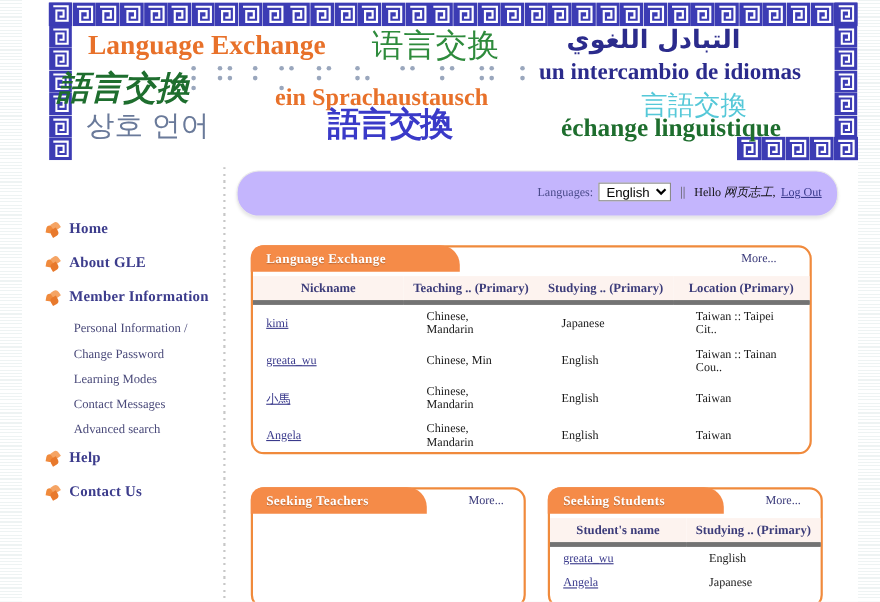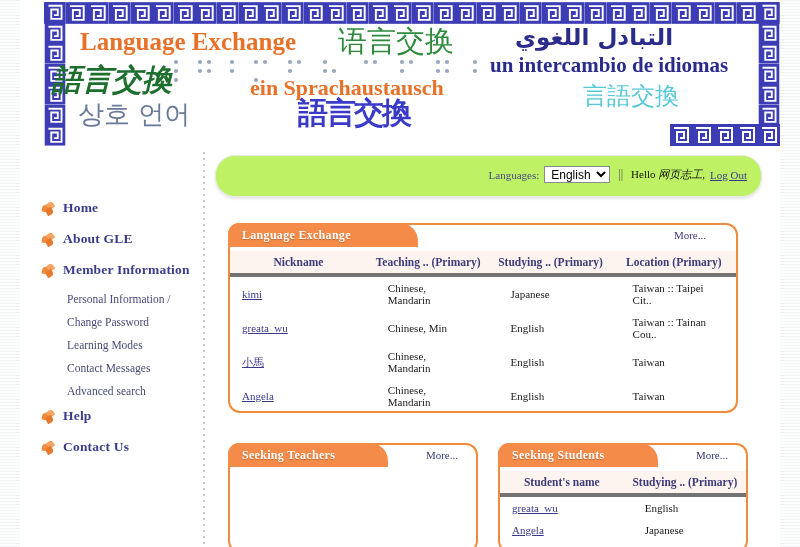--- a/index.html
+++ b/index.html
@@ -35,21 +35,21 @@
   .border-top{position:absolute;left:24px;top:2px;width:736px;height:22px;z-index:5;}
   .border-left{position:absolute;left:24px;top:2px;width:22px;height:144px;z-index:5;}
   .border-right{position:absolute;left:738px;top:2px;width:22px;height:144px;z-index:5;}
   .border-bot{position:absolute;left:650px;top:124px;width:110px;height:22px;z-index:5;}
 
   .ml-txt{position:absolute;white-space:nowrap;z-index:6;font-weight:bold;}
 
   
   .toolbar{
     position:absolute;left:215px;top:155px;width:545px;height:40px;z-index:6;
-    background:#bef264;
+    background:#c4b5fd;
     border:1px solid #e9e9e9;
     border-radius:20px;
     box-shadow:0 2px 3px rgba(0,0,0,.10);
   }
   .toolbar-row{
     position:absolute;right:14px;top:10px;
     display:flex;align-items:center;gap:5px;
     font-size:11px;color:#333;
   }
   .tb-label{color:#4a4a8a;font-size:11px;font-family:"Liberation Serif",serif;}
@@ -419,20 +419,21 @@
     <div class="ml-txt" style="left:470px;top:53px;font-size:21px;color:#2B2B8C;font-family:'Liberation Serif',serif;">un intercambio de idiomas</div>
 
     <div class="ml-txt" style="left:230px;top:75px;font-size:22px;color:#E8712A;font-family:'Liberation Serif',serif;">ein Sprachaustausch</div>
 
     <div class="ml-txt" style="left:58px;top:97px;font-size:26px;color:#6A7A9A;font-weight:normal;font-family:'DejaVu Sans',sans-serif;">상호 언어</div>
 
     <div class="ml-txt" style="left:278px;top:93px;font-size:30px;color:#3A3AC8;font-family:'DejaVu Serif',serif;letter-spacing:-2px;">語言交換</div>
 
     <div class="ml-txt" style="left:563px;top:80px;font-size:24px;color:#55C8D8;font-weight:normal;font-family:'DejaVu Sans',sans-serif;">言語交換</div>
 
+    <div class="ml-txt" style="left:490px;top:104px;font-size:23px;color:#1E6E2E;font-family:'Liberation Serif',serif;">échange linguistique</div>
   </div>
 </div>
 
 <div class="toolbar">
   <div class="toolbar-row">
     <span class="tb-label">Languages:</span>
     <select class="lang-select" id="lang-select"><option value="English">English</option></select>
     <span class="tb-sep">||</span>
     <span class="tb-hello">
       <span>Hello</span>

